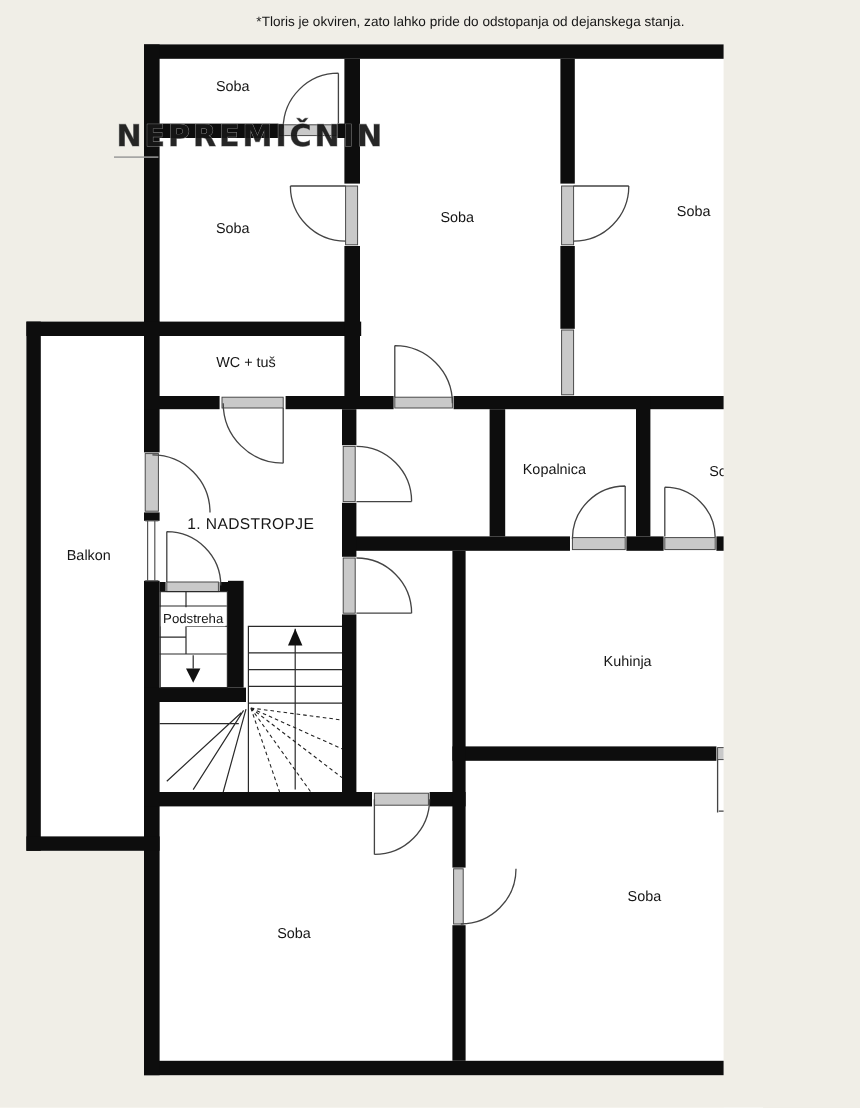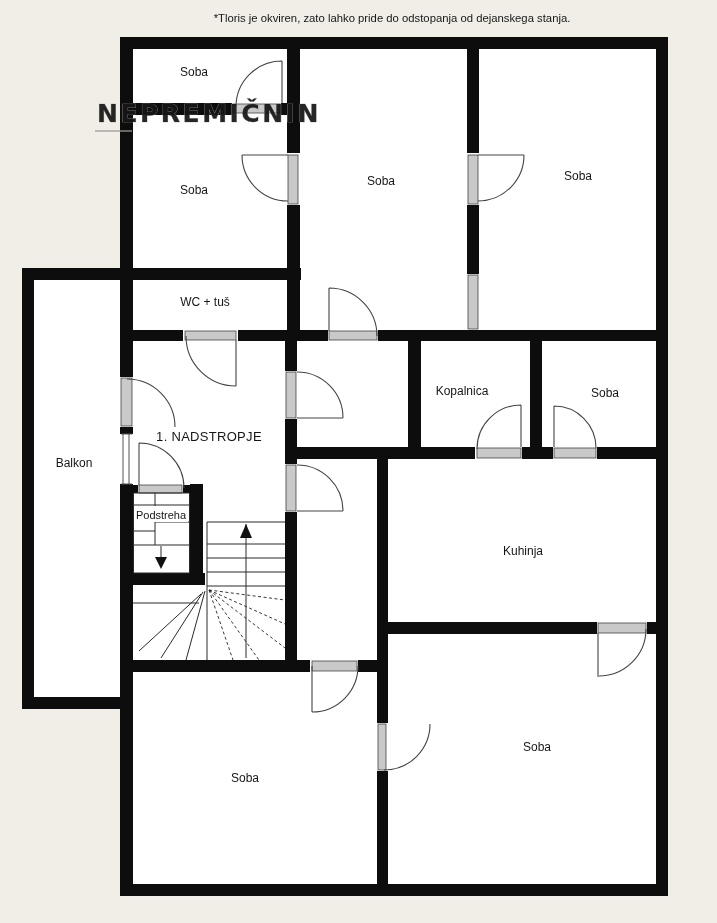--- a/index.html
+++ b/index.html
@@ -1,19 +1,19 @@
 <!DOCTYPE html>
 <html><head>
 <meta charset="utf-8">
 <style>
   html,body { margin:0; padding:0; }
   body { background:#f0eee7; }
   .screen {
     position:relative;
-    width:717px; height:923px;
+    width:603px; height:923px;
     overflow:hidden;
     font-family:"Liberation Sans", sans-serif;
   }
   svg { display:block; }
   text {
     font-family:"Liberation Sans", sans-serif;
     fill:#161616;
   }
   .disclaimer { font-size:11.3px; }
   .room-label { font-size:12px; }

